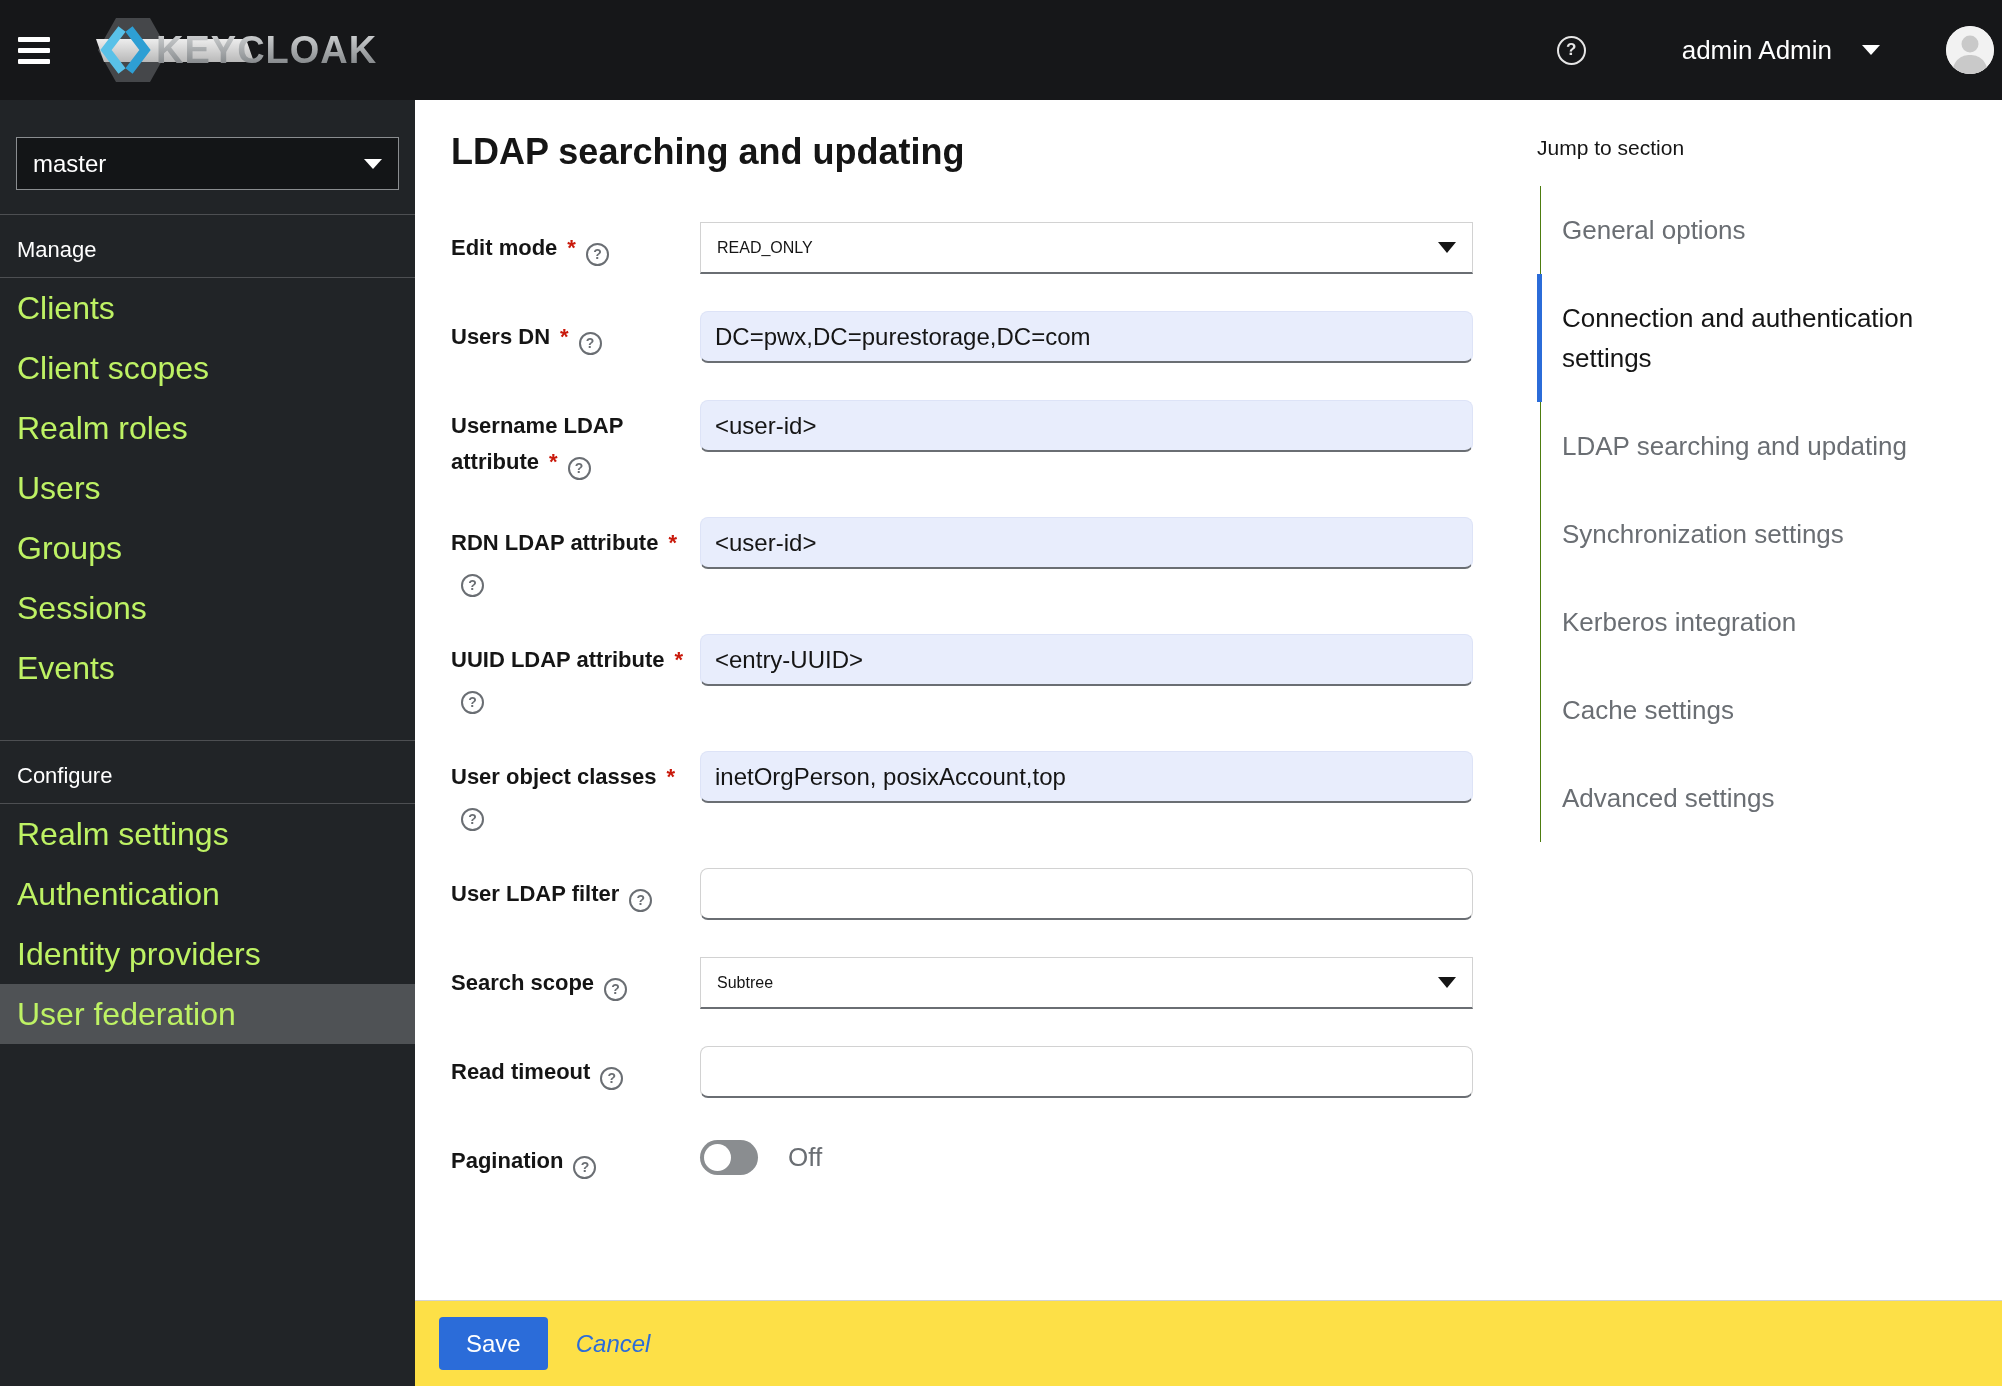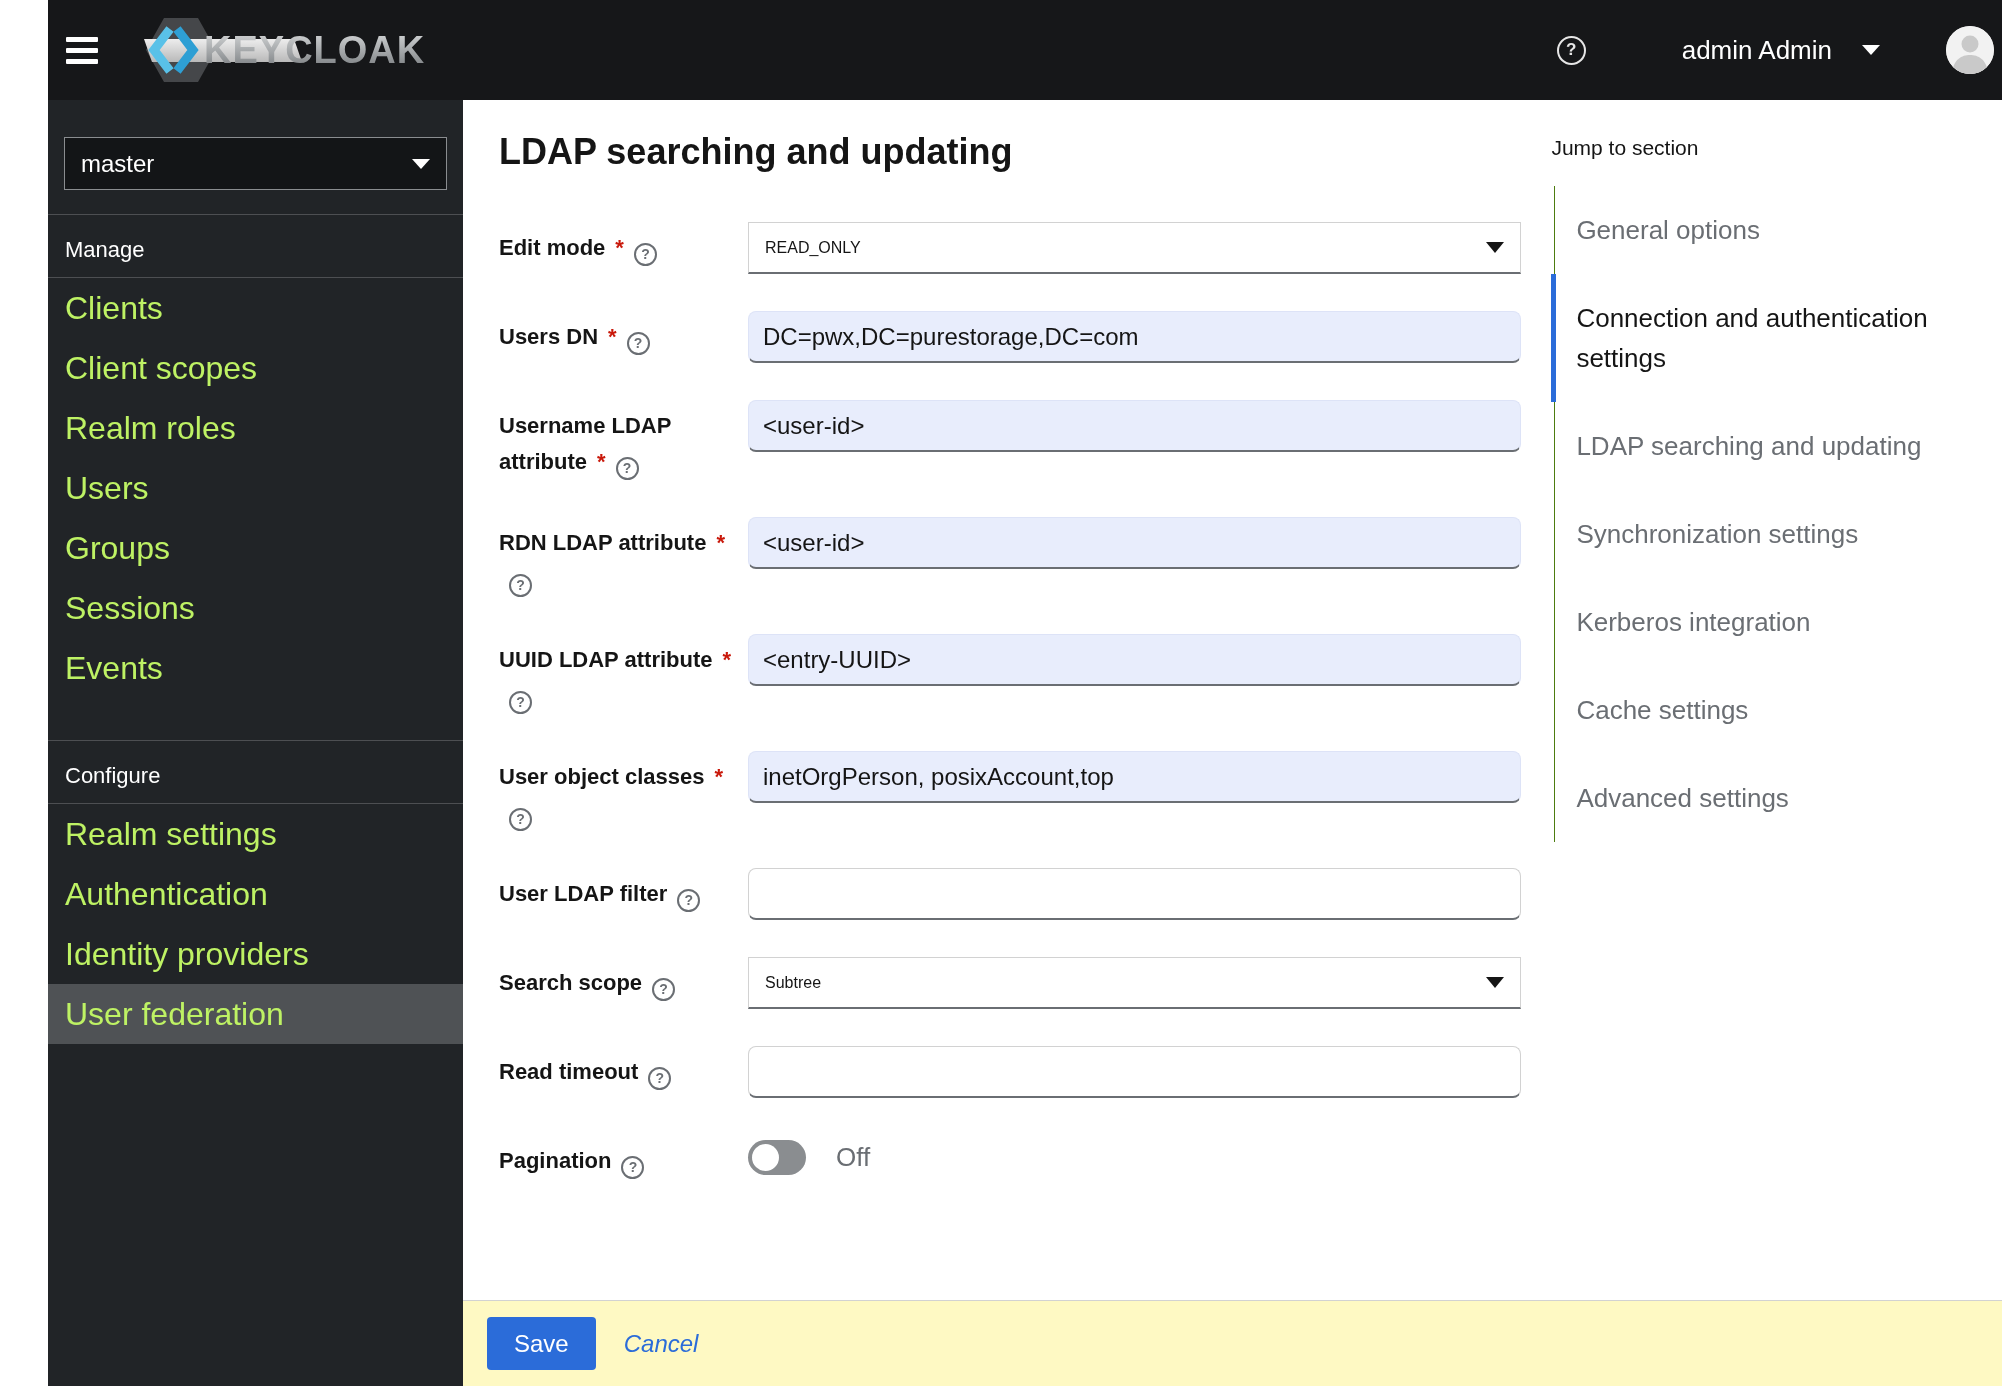--- a/index.html
+++ b/index.html
@@ -1,18 +1,18 @@
 <!DOCTYPE html>
 <html><head>
 <meta charset="utf-8">
 <style>
   html,body{margin:0;padding:0;background:#fff;}
   *{box-sizing:border-box;}
   .app{width:2002px;height:1386px;display:flex;flex-direction:column;
-       font-family:"Liberation Sans",sans-serif;overflow:hidden;padding-left:48px;}
+       font-family:"Liberation Sans",sans-serif;overflow:hidden;}
 
   
   .hdr{flex:0 0 100px;background:#161719;display:flex;align-items:center;}
   .burger{margin-left:18px;width:32px;display:flex;flex-direction:column;gap:6px;cursor:pointer;}
   .burger div{height:5px;background:#fff;border-radius:1px;}
   .logo{margin-left:44px;display:flex;align-items:center;height:76px;}
   .hdr-right{margin-left:auto;display:flex;align-items:center;}
   .help-circ{width:29px;height:29px;border:2.5px solid #e6e6e6;border-radius:50%;
              display:flex;align-items:center;justify-content:center;
              color:#e6e6e6;font-size:17px;font-weight:bold;margin-right:96px;cursor:pointer;}
@@ -68,21 +68,21 @@
   
   .jump-col{width:465px;padding-top:36px;}
   .jump-title{font-size:21px;color:#151515;margin:0 0 26px 0;font-weight:400;}
   .jump-list{list-style:none;margin:0 16px 0 3px;padding:0;border-left:1px solid #4d7c0f;}
   .jump-item{padding:24px 20px 24px 21px;font-size:26px;line-height:40px;color:#6a6e73;
              cursor:pointer;max-width:440px;}
   .jump-item.active{color:#151515;border-left:5px solid #2b6cd9;margin-left:-4px;padding-left:20px;}
 
   
   .footer-bar{flex:0 0 86px;border-top:1px solid #d2d2d2;display:flex;align-items:center;
-              padding-left:24px;background:#fef9c3;}
+              padding-left:24px;background:#fde047;}
   .save-btn{background:#2b6cd9;color:#fff;font-size:24px;border:none;border-radius:4px;
             height:53px;padding:0 27px;cursor:pointer;font-family:"Liberation Sans",sans-serif;}
   .cancel-link{color:#2b6cd9;font-size:24px;margin-left:28px;text-decoration:none;cursor:pointer;font-style:italic;}
 </style>
 </head>
 <body>
 
 <div class="app">
 
   <div class="hdr">

